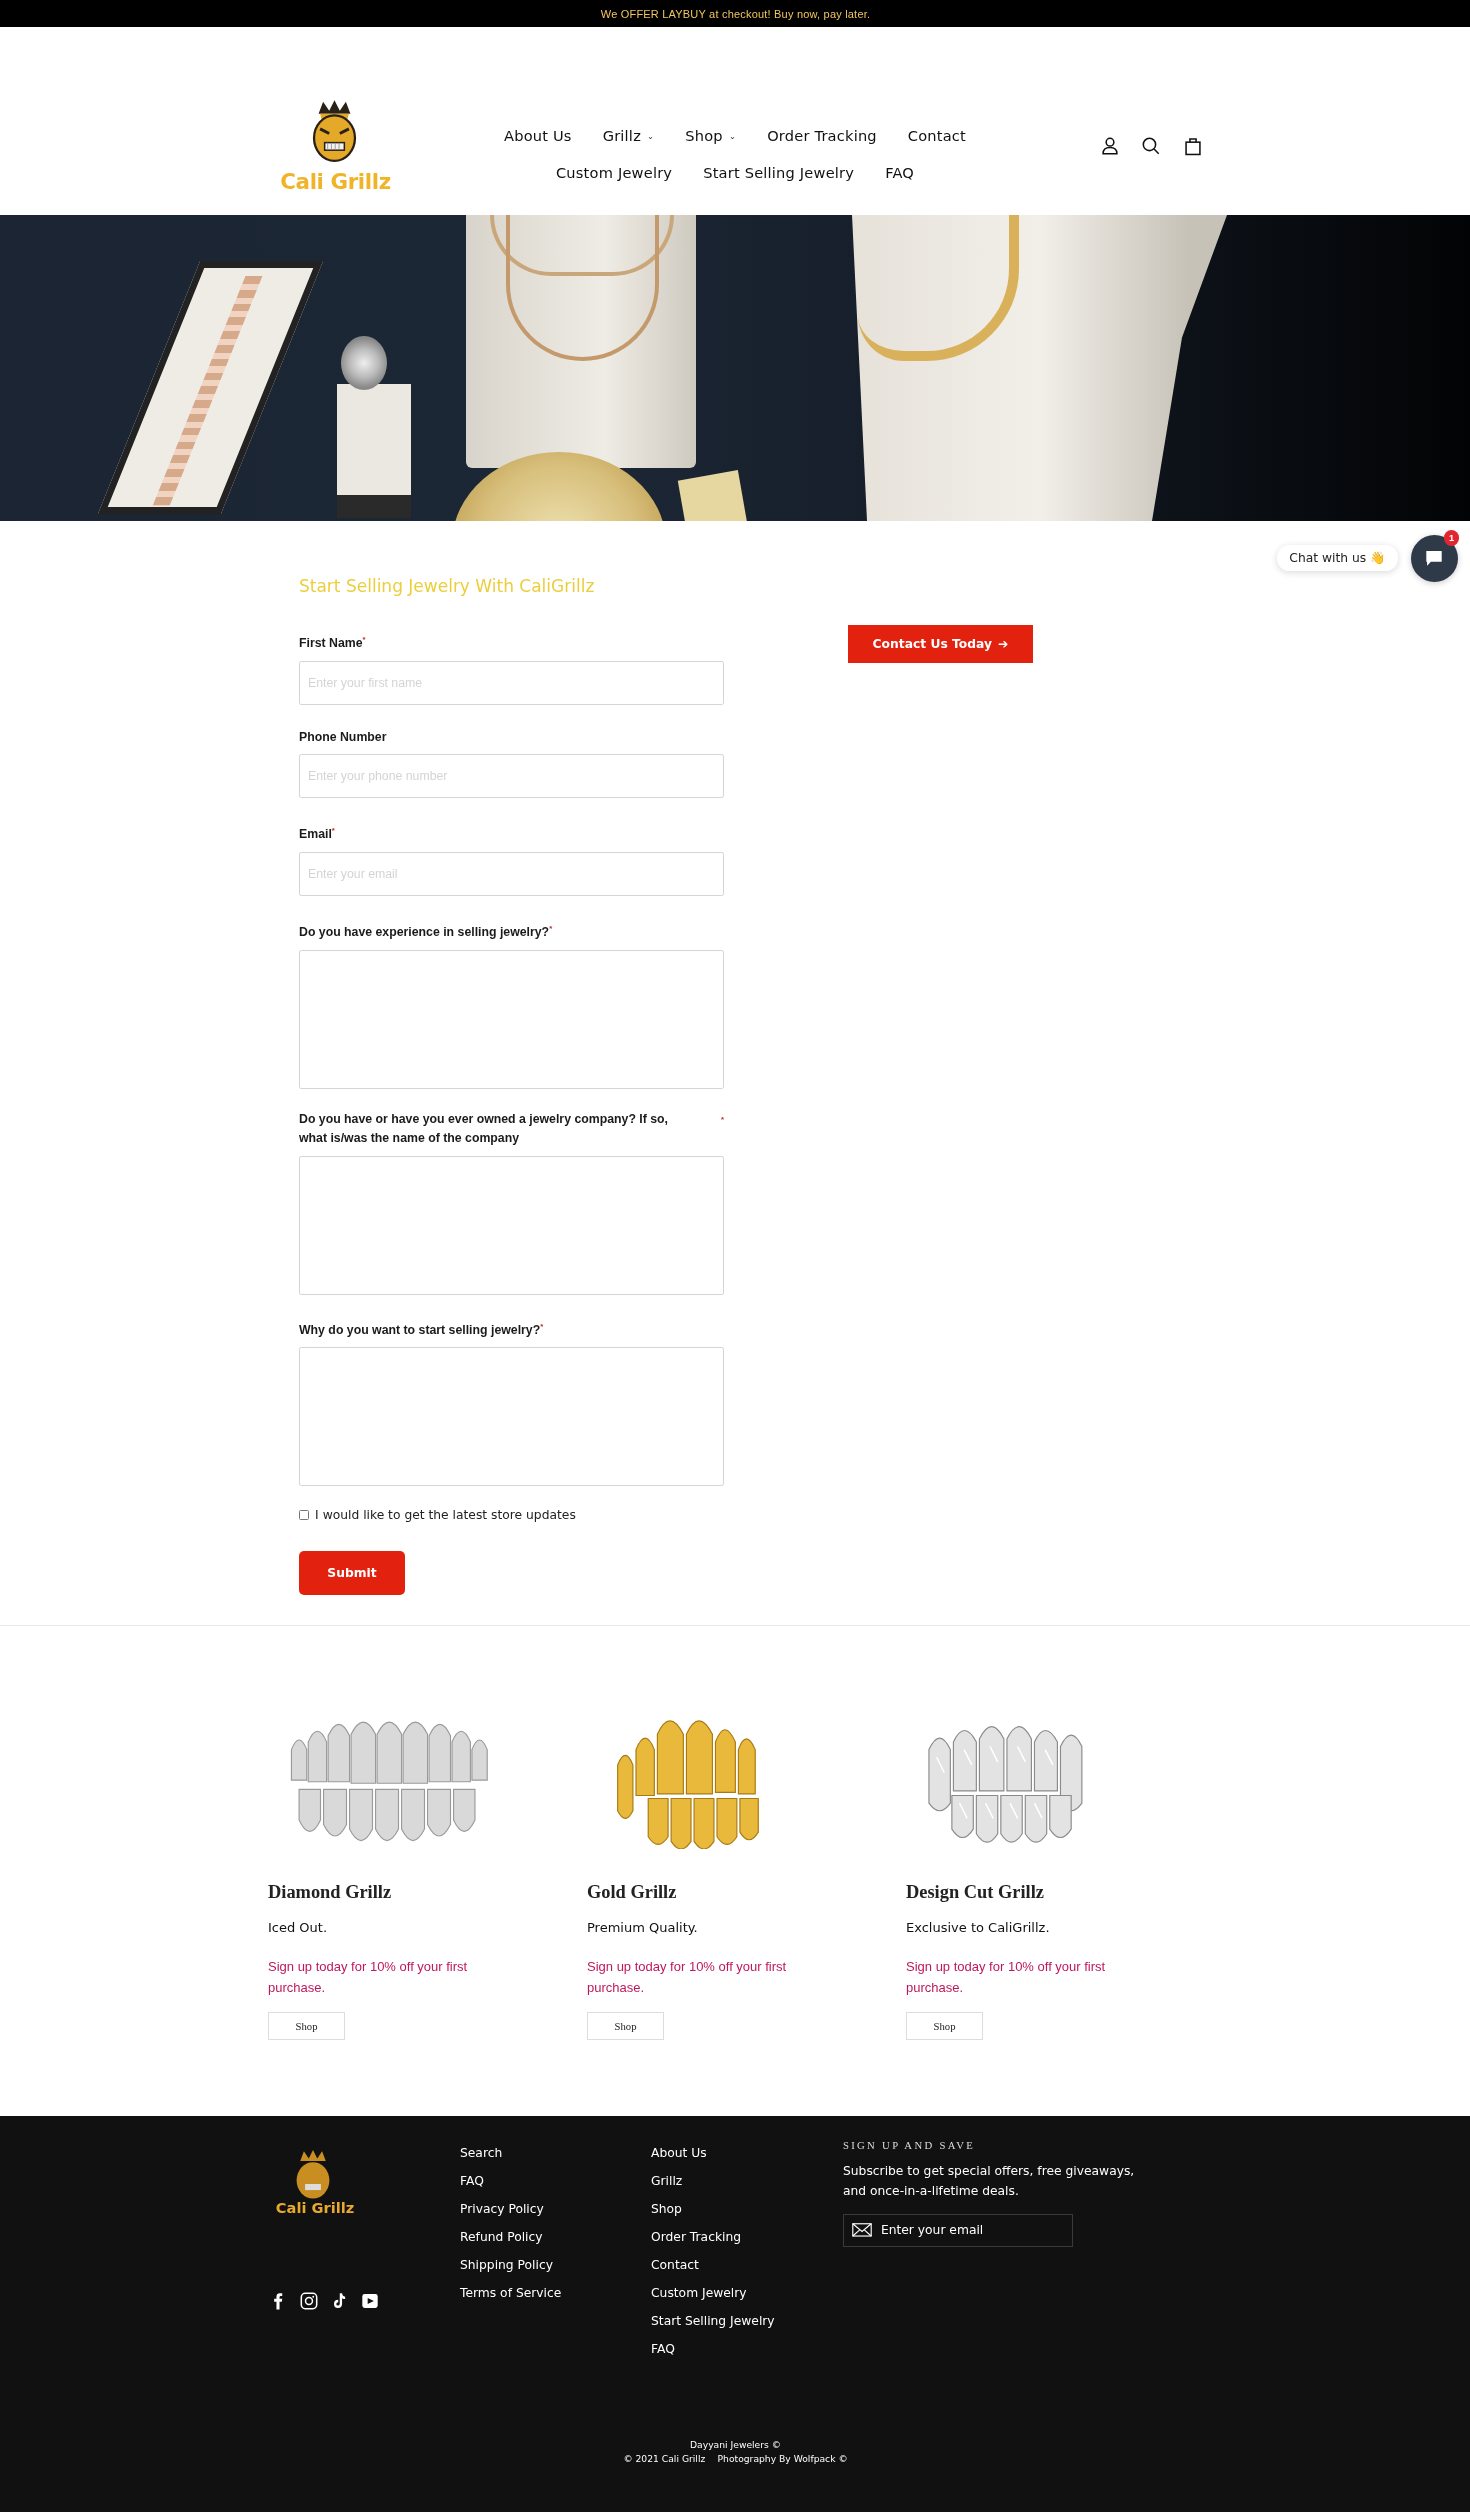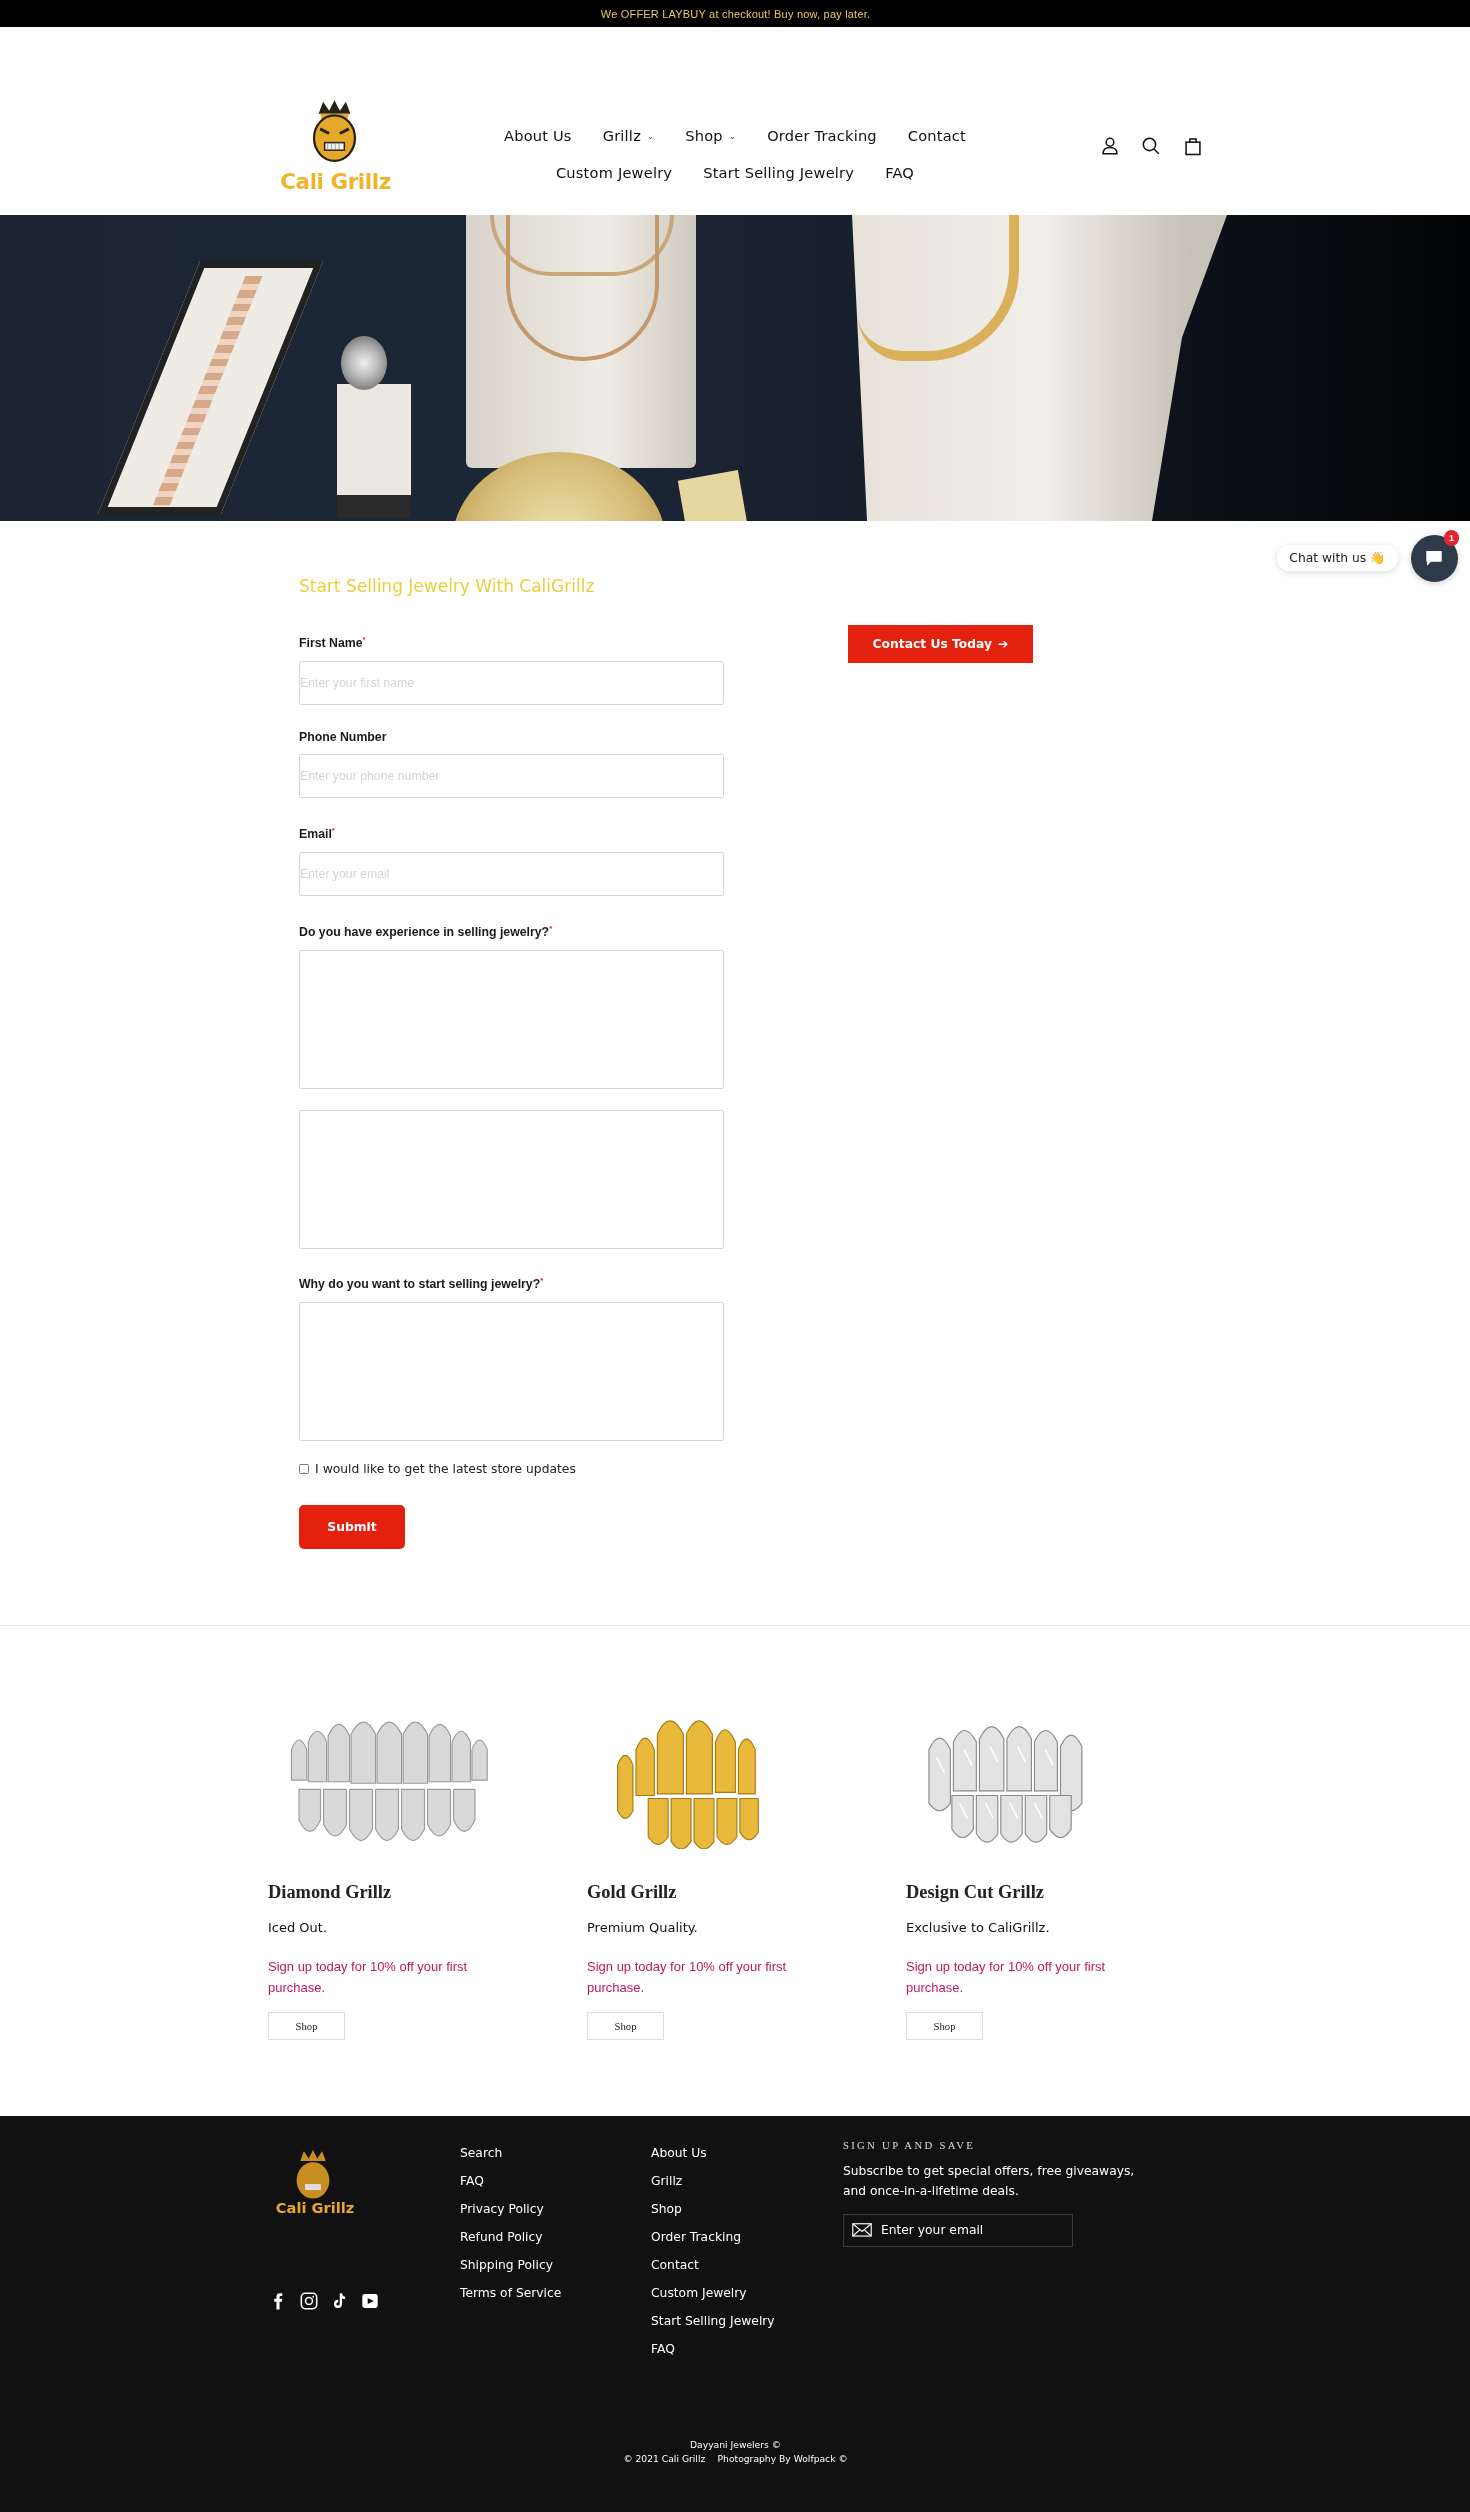--- a/index.html
+++ b/index.html
@@ -33,21 +33,21 @@
   .hero .ring { position: absolute; left: 341px; top: 121px; width: 46px; height: 54px; border-radius: 50%; background: radial-gradient(circle,#eee 0,#bbb 40%,#888 70%); }
   .hero .medal { position: absolute; left: 452px; top: 237px; width: 214px; height: 184px; border-radius: 50%; background: radial-gradient(circle,#efe3b4 0,#d8c07d 55%,#b89340 100%); }
   .hero .cube { position: absolute; left: 682px; top: 260px; width: 61px; height: 54px; background: #e6d6a0; transform: rotate(-10deg); }
 
   
   .main { position: relative; height: 1104px; }
   .form { position: absolute; left: 299px; top: 55px; width: 425px; }
   .form-title { font-family: "DejaVu Sans", sans-serif; font-size: 17px; color: #ecce3c; font-weight: 500; margin-bottom: 34px; }
   .field-label { font-size: 12.3px; font-weight: bold; color: #1b1b1b; line-height: 19px; display: block; }
   .req { color: #c0262d; font-size: 7.7px; vertical-align: super; }
-  .input { width: 425px; height: 44px; border: 0.8px solid #d4d4d4; border-radius: 2.3px; margin: 7.7px 0 23px; font-size: 12.3px; padding: 0 0; color: #222; font-family: "Liberation Sans", sans-serif; }
+  .input { width: 425px; height: 44px; border: 0.8px solid #d4d4d4; border-radius: 2.3px; margin: 7.7px 0 23px; font-size: 12.3px; padding: 0 8px; color: #222; font-family: "Liberation Sans", sans-serif; }
   .input::placeholder { color: #d4d4d4; }
   .textarea { width: 425px; height: 139px; border: 0.8px solid #d4d4d4; border-radius: 2.3px; margin: 7.7px 0 21.4px; display: block; resize: none; font-family: "Liberation Sans", sans-serif; }
   .label-wide { display: flex; justify-content: space-between; width: 425px; }
   .checkbox-row { display: flex; align-items: center; gap: 6.1px; font-size: 12.3px; color: #222; margin-top: 4.6px; font-family: "DejaVu Sans", sans-serif; }
   .checkbox { width: 10px; height: 10px; border: 0.8px solid #777; border-radius: 1.5px; }
   .submit { margin-top: 29px; width: 106px; height: 44px; background: #e2220f; border-radius: 5px; color: #fff; font-weight: bold; font-size: 12.3px; border: none; font-family: "DejaVu Sans", sans-serif; }
 
   .side { position: absolute; left: 827px; top: 55px; width: 227px; text-align: center; }
   .side-title { font-family: "DejaVu Sans", sans-serif; font-weight: bold; font-size: 31px; color: #ecce3c; margin-top: 15.3px; }
   .contact-btn { margin: 49px auto 16px; width: 185px; height: 38px; background: #e2220f; color: #fff; border: none; font-weight: bold; font-size: 12.3px; font-family: "DejaVu Sans", sans-serif; display: flex; align-items: center; justify-content: center; gap: 6.1px; }
@@ -185,20 +185,24 @@
 
     <label class="field-label">Phone Number</label>
     <input class="input" type="text" placeholder="Enter your phone number" style="">
 
     <label class="field-label"><span>Email</span><span class="req">*</span></label>
     <input class="input" type="email" placeholder="Enter your email" style="">
 
     <label class="field-label"><span>Do you have experience in selling jewelry?</span><span class="req">*</span></label>
     <textarea class="textarea" style=""></textarea>
 
+    <label class="field-label label-wide">
+        <span style="width:398px">Do you have or have you ever owned a jewelry company? If so, what is/was the name of the company</span>
+        <span class="req">*</span>
+      </label>
     <textarea class="textarea" style=""></textarea>
 
     <label class="field-label"><span>Why do you want to start selling jewelry?</span><span class="req">*</span></label>
     <textarea class="textarea" style=""></textarea>
 
     <div class="checkbox-row">
       <span class="checkbox"></span>
       <span>I would like to get the latest store updates</span>
     </div>
 

